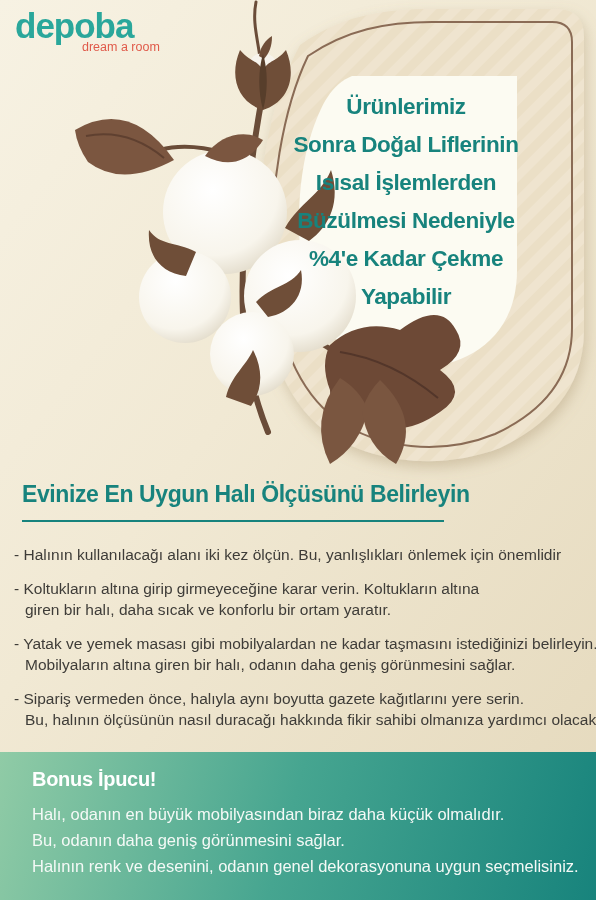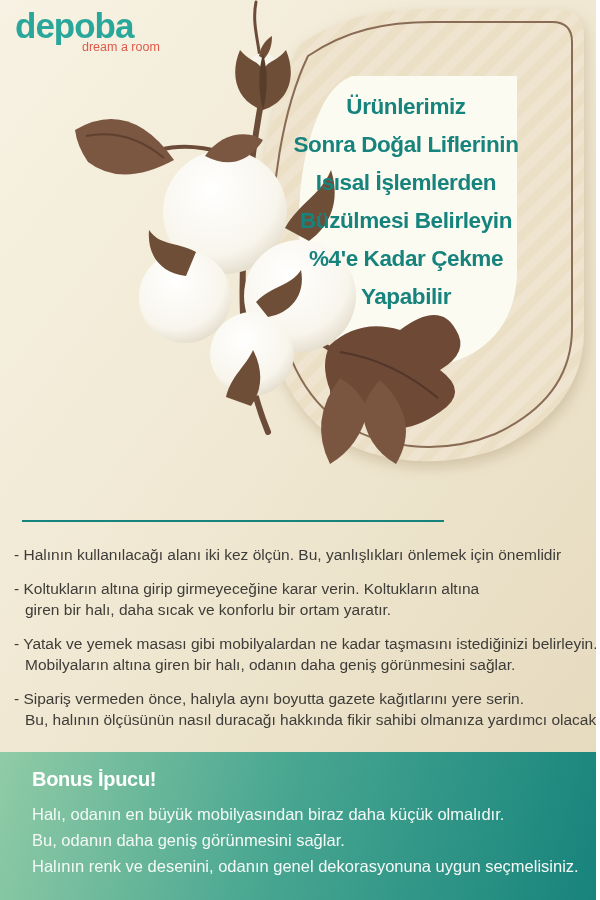--- a/index.html
+++ b/index.html
@@ -119,25 +119,26 @@
 
   <div class="brand">
     <div class="brand-name">depoba</div>
     <div class="brand-tagline">dream a room</div>
   </div>
 
   <div class="hero-message">
     <div class="hero-line">Ürünlerimiz</div>
     <div class="hero-line">Sonra Doğal Liflerinin</div>
     <div class="hero-line">Isısal İşlemlerden</div>
-    <div class="hero-line">Büzülmesi Belirleyin</div>
+    <div class="hero-line">Büzülmesi Nedeniyle</div>
     <div class="hero-line">%4'e Kadar Çekme</div>
     <div class="hero-line">Yapabilir</div>
   </div>
 
+  <div class="guide-title">Evinize En Uygun Halı Ölçüsünü Belirleyin</div>
   <div class="guide-underline"></div>
 
   <div class="tips">
     <div class="tip">
       <div class="tip-line">- Halının kullanılacağı alanı iki kez ölçün. Bu, yanlışlıkları önlemek için önemlidir</div>
     </div>
     <div class="tip">
       <div class="tip-line">- Koltukların altına girip girmeyeceğine karar verin. Koltukların altına</div>
       <div class="tip-line">giren bir halı, daha sıcak ve konforlu bir ortam yaratır.</div>
     </div>

